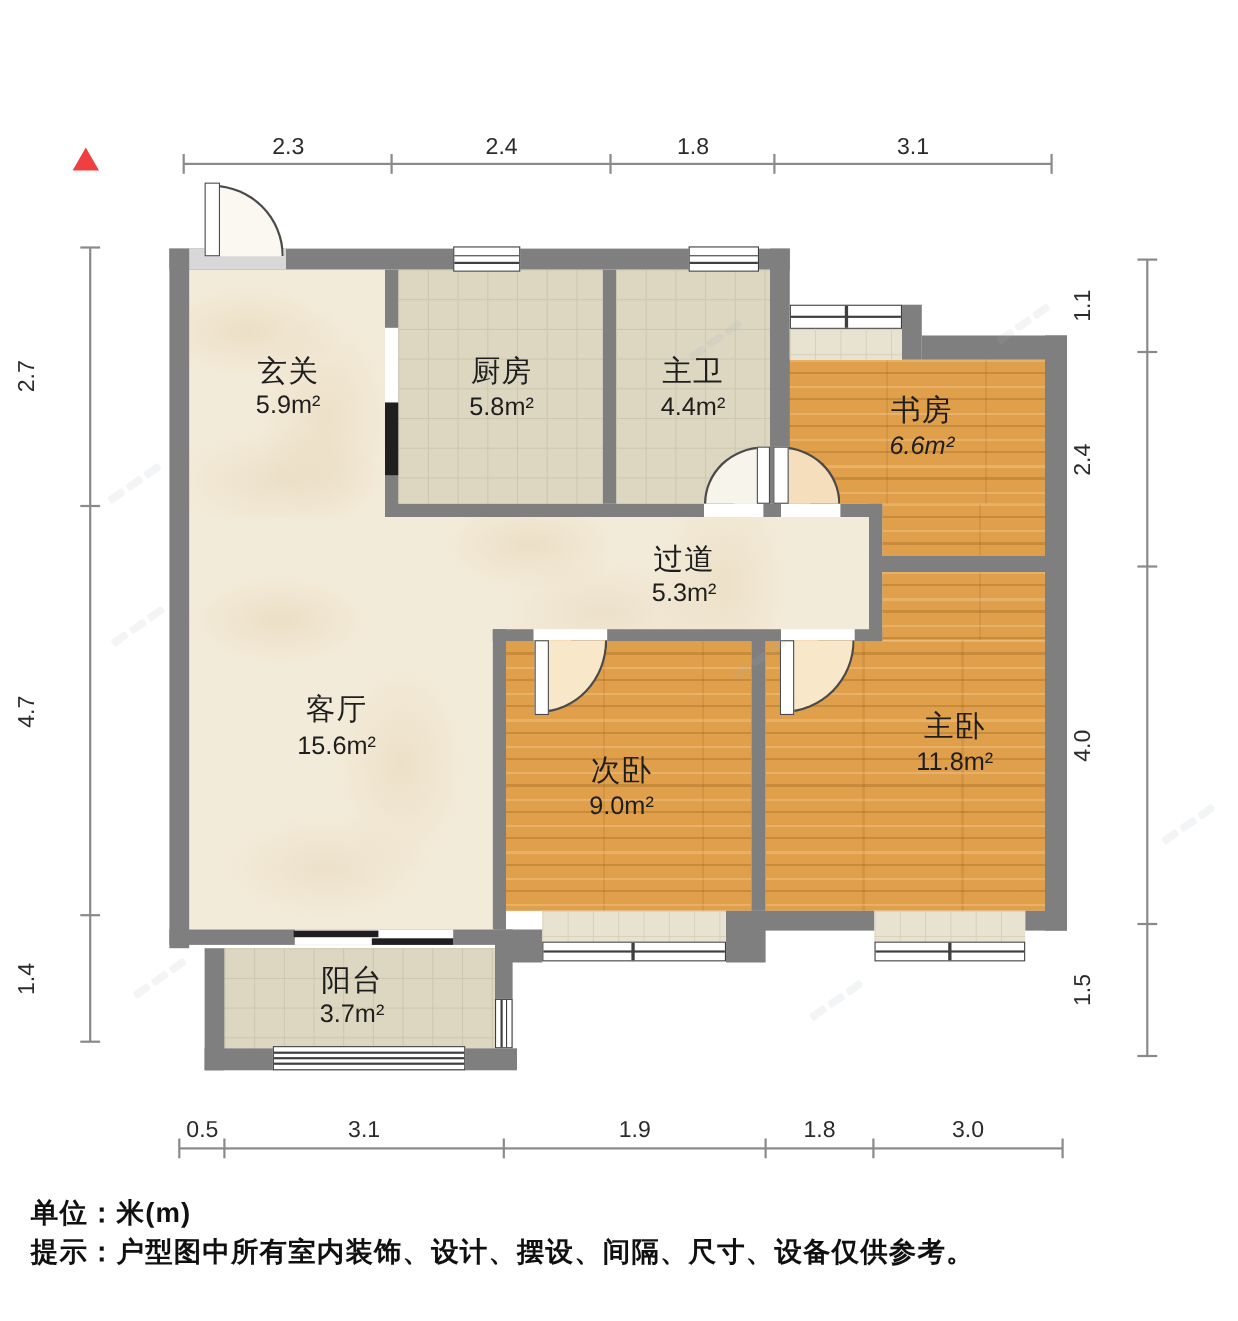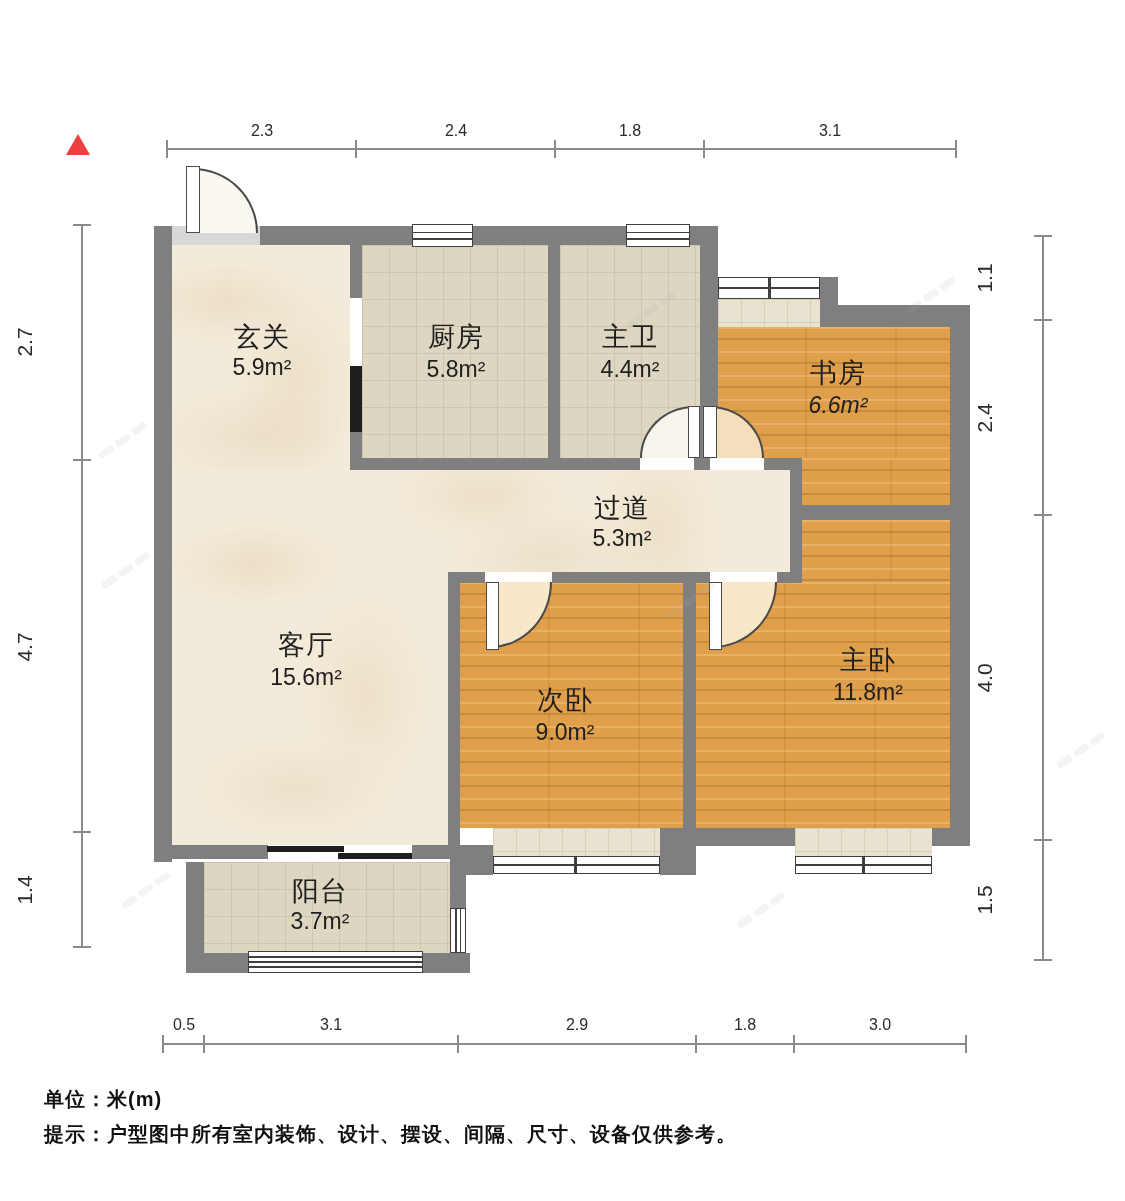--- a/index.html
+++ b/index.html
@@ -39,25 +39,25 @@
   .room-label{position:absolute;width:160px;margin-left:-80px;text-align:center;color:#1e1e1e;
               font-size:27px;letter-spacing:1px;line-height:30px;}
   .room-area{position:absolute;width:160px;margin-left:-80px;text-align:center;color:#1e1e1e;
              font-size:23px;line-height:26px;}
   
   .dim-h{position:absolute;height:2px;background:#8a8a8a;}
   .dim-v{position:absolute;width:2px;background:#8a8a8a;}
   .tick-v{position:absolute;width:2px;height:18px;background:#8a8a8a;}
   .tick-h{position:absolute;width:18px;height:2px;background:#8a8a8a;}
   .dim-num{position:absolute;width:80px;margin-left:-40px;text-align:center;
-           font-size:16px;color:#2b2b2b;}
+           font-size:21px;color:#2b2b2b;}
   .dim-num-v{position:absolute;width:80px;margin-left:-40px;text-align:center;
              font-size:21px;color:#2b2b2b;transform:rotate(-90deg);}
   
-  .footer-line{position:absolute;left:28px;color:#101010;font-size:20px;font-weight:bold;letter-spacing:1px;margin-left:16px;}
+  .footer-line{position:absolute;left:28px;color:#101010;font-size:25px;font-weight:bold;letter-spacing:1px;}
   
   .north{position:absolute;width:0;height:0;border-left:12px solid transparent;
          border-right:12px solid transparent;border-bottom:21px solid #ee4040;}
   
   .wm{position:absolute;transform:rotate(-35deg);opacity:.5;pointer-events:none;}
   .wm i{display:inline-block;width:16px;height:7px;margin:0 2px;background:rgba(165,172,185,.28);border-radius:2px;}
 </style>
 </head>
 <body>
 
@@ -227,21 +227,21 @@
 
   <div class="dim-h" style="left:163px;top:1043px;width:803px;"></div>
   <div class="tick-v" style="left:162px;top:1035px;"></div>
   <div class="tick-v" style="left:203px;top:1035px;"></div>
   <div class="tick-v" style="left:457px;top:1035px;"></div>
   <div class="tick-v" style="left:695px;top:1035px;"></div>
   <div class="tick-v" style="left:793px;top:1035px;"></div>
   <div class="tick-v" style="left:965px;top:1035px;"></div>
   <div class="dim-num" style="left:184px;top:1016px;">0.5</div>
   <div class="dim-num" style="left:331px;top:1016px;">3.1</div>
-  <div class="dim-num" style="left:577px;top:1016px;">2.9</div>
+  <div class="dim-num" style="left:577px;top:1016px;">1.9</div>
   <div class="dim-num" style="left:745px;top:1016px;">1.8</div>
   <div class="dim-num" style="left:880px;top:1016px;">3.0</div>
 
   <div class="footer-line" style="top:1086px;">单位：米(m)</div>
   <div class="footer-line" style="top:1121px;text-align:center;">提示：户型图中所有室内装饰、设计、摆设、间隔、尺寸、设备仅供参考。</div>
 
   <div class="wm" style="left:92px;top:430px;"><i></i><i></i><i></i></div>
   <div class="wm" style="left:95px;top:560px;"><i></i><i></i><i></i></div>
   <div class="wm" style="left:620px;top:300px;"><i></i><i></i><i></i></div>
   <div class="wm" style="left:900px;top:285px;"><i></i><i></i><i></i></div>

